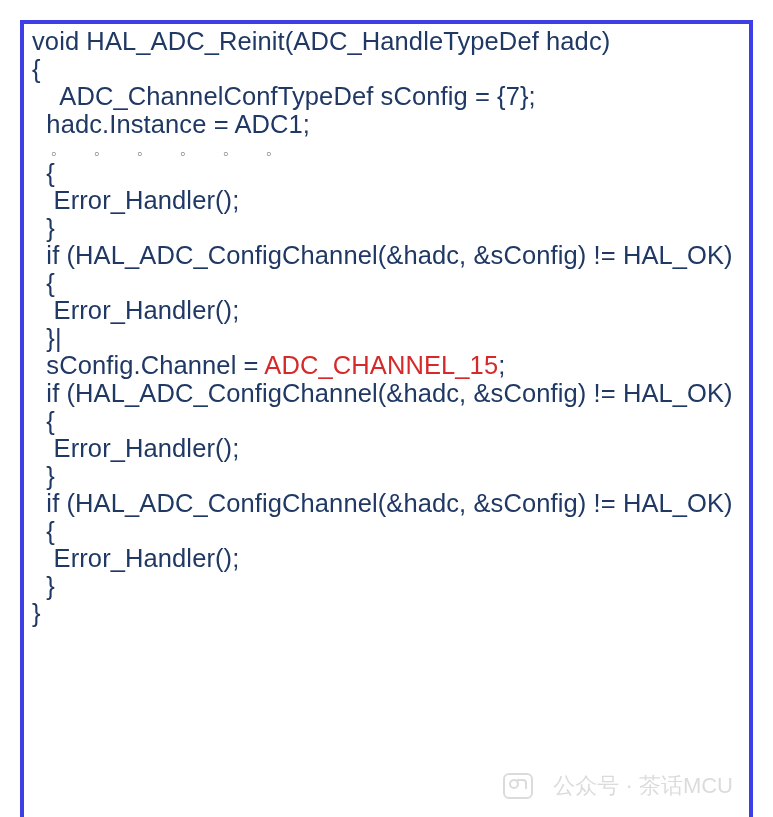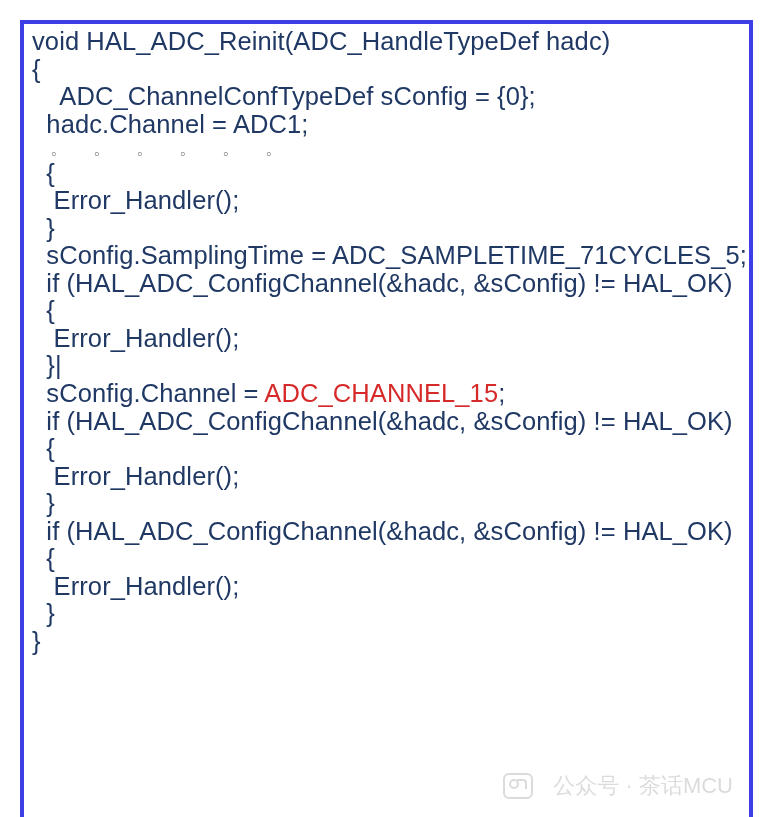--- a/index.html
+++ b/index.html
@@ -75,27 +75,26 @@
     border-top: 2px solid #bfbfbf;
     border-radius: 0 4px 0 0;
   }
 </style>
 </head>
 <body>
 
 <div class="code-box">
   <div class="line">void HAL_ADC_Reinit(ADC_HandleTypeDef hadc)</div>
   <div class="line">{</div>
-  <div class="line">    ADC_ChannelConfTypeDef sConfig = {0};</div>
-  <div class="line">  hadc.Channel = ADC1;</div>
+  <div class="line">    ADC_ChannelConfTypeDef sConfig = {7};</div>
+  <div class="line">  hadc.Instance = ADC1;</div>
   <div class="dots">。 。 。 。 。 。</div>
   <div class="line">  {</div>
   <div class="line">   Error_Handler();</div>
   <div class="line">  }</div>
-  <div class="line">  sConfig.SamplingTime = ADC_SAMPLETIME_71CYCLES_5;</div>
   <div class="line">  if (HAL_ADC_ConfigChannel(&amp;hadc, &amp;sConfig) != HAL_OK)</div>
   <div class="line">  {</div>
   <div class="line">   Error_Handler();</div>
   <div class="line">  }|</div>
   <div class="line"><span>  sConfig.Channel = </span><span class="highlight">ADC_CHANNEL_15</span><span>;</span></div>
   <div class="line">  if (HAL_ADC_ConfigChannel(&amp;hadc, &amp;sConfig) != HAL_OK)</div>
   <div class="line">  {</div>
   <div class="line">   Error_Handler();</div>
   <div class="line">  }</div>
   <div class="line">  if (HAL_ADC_ConfigChannel(&amp;hadc, &amp;sConfig) != HAL_OK)</div>

